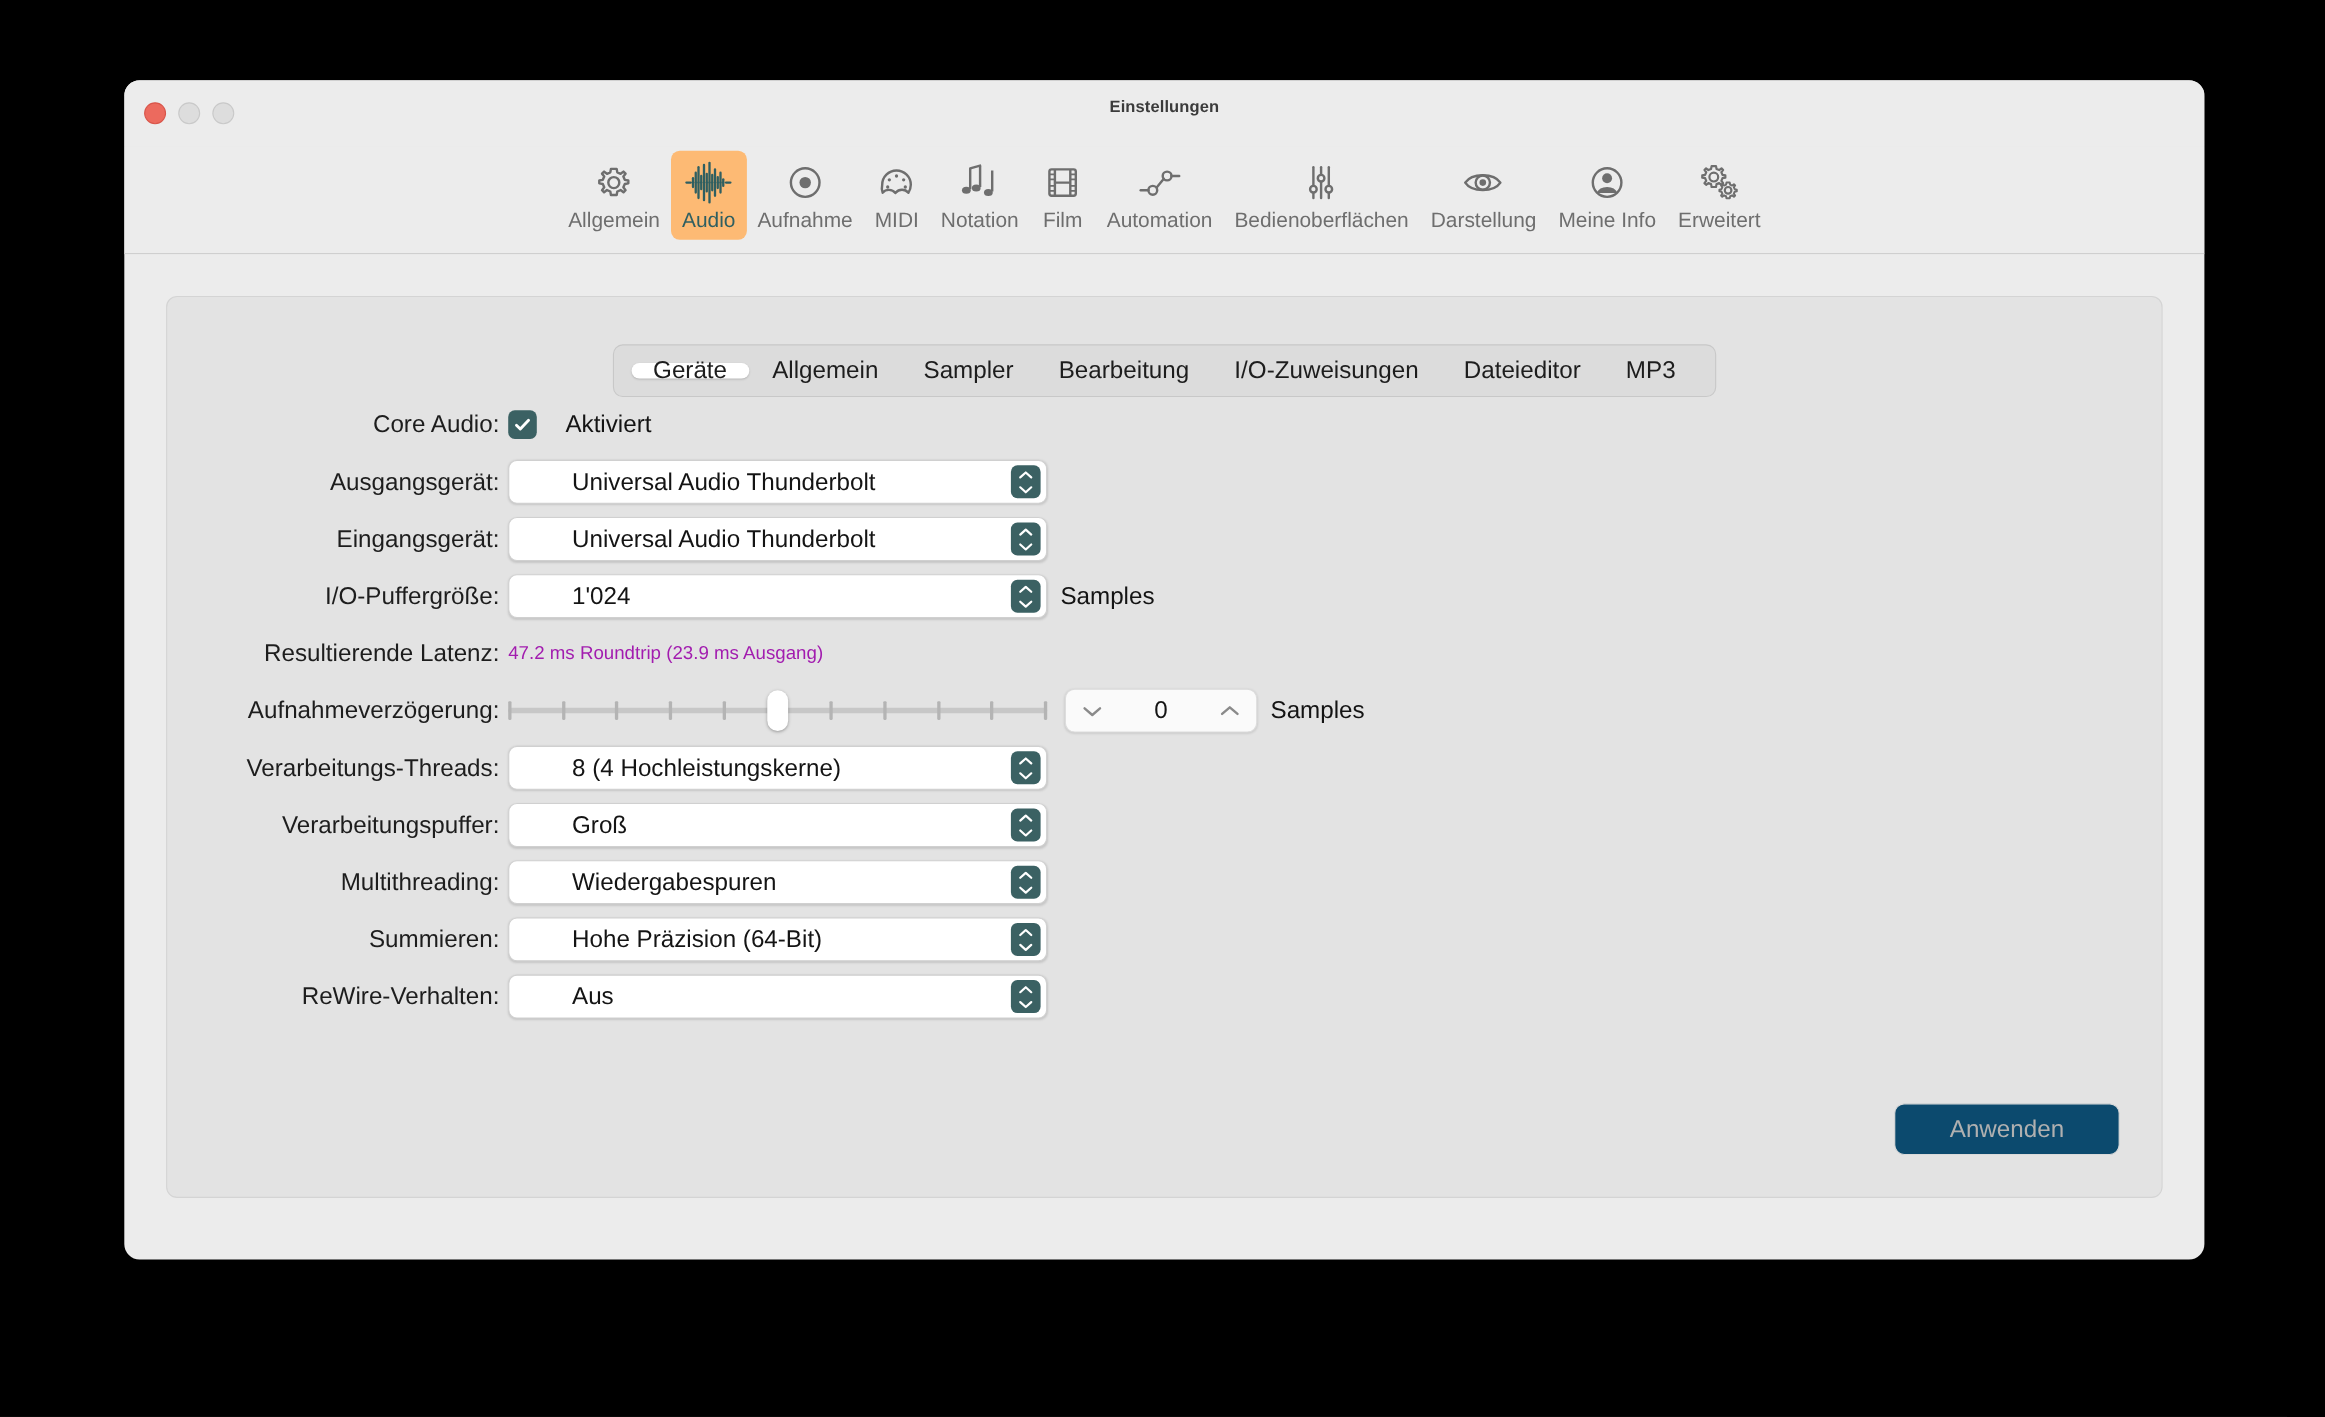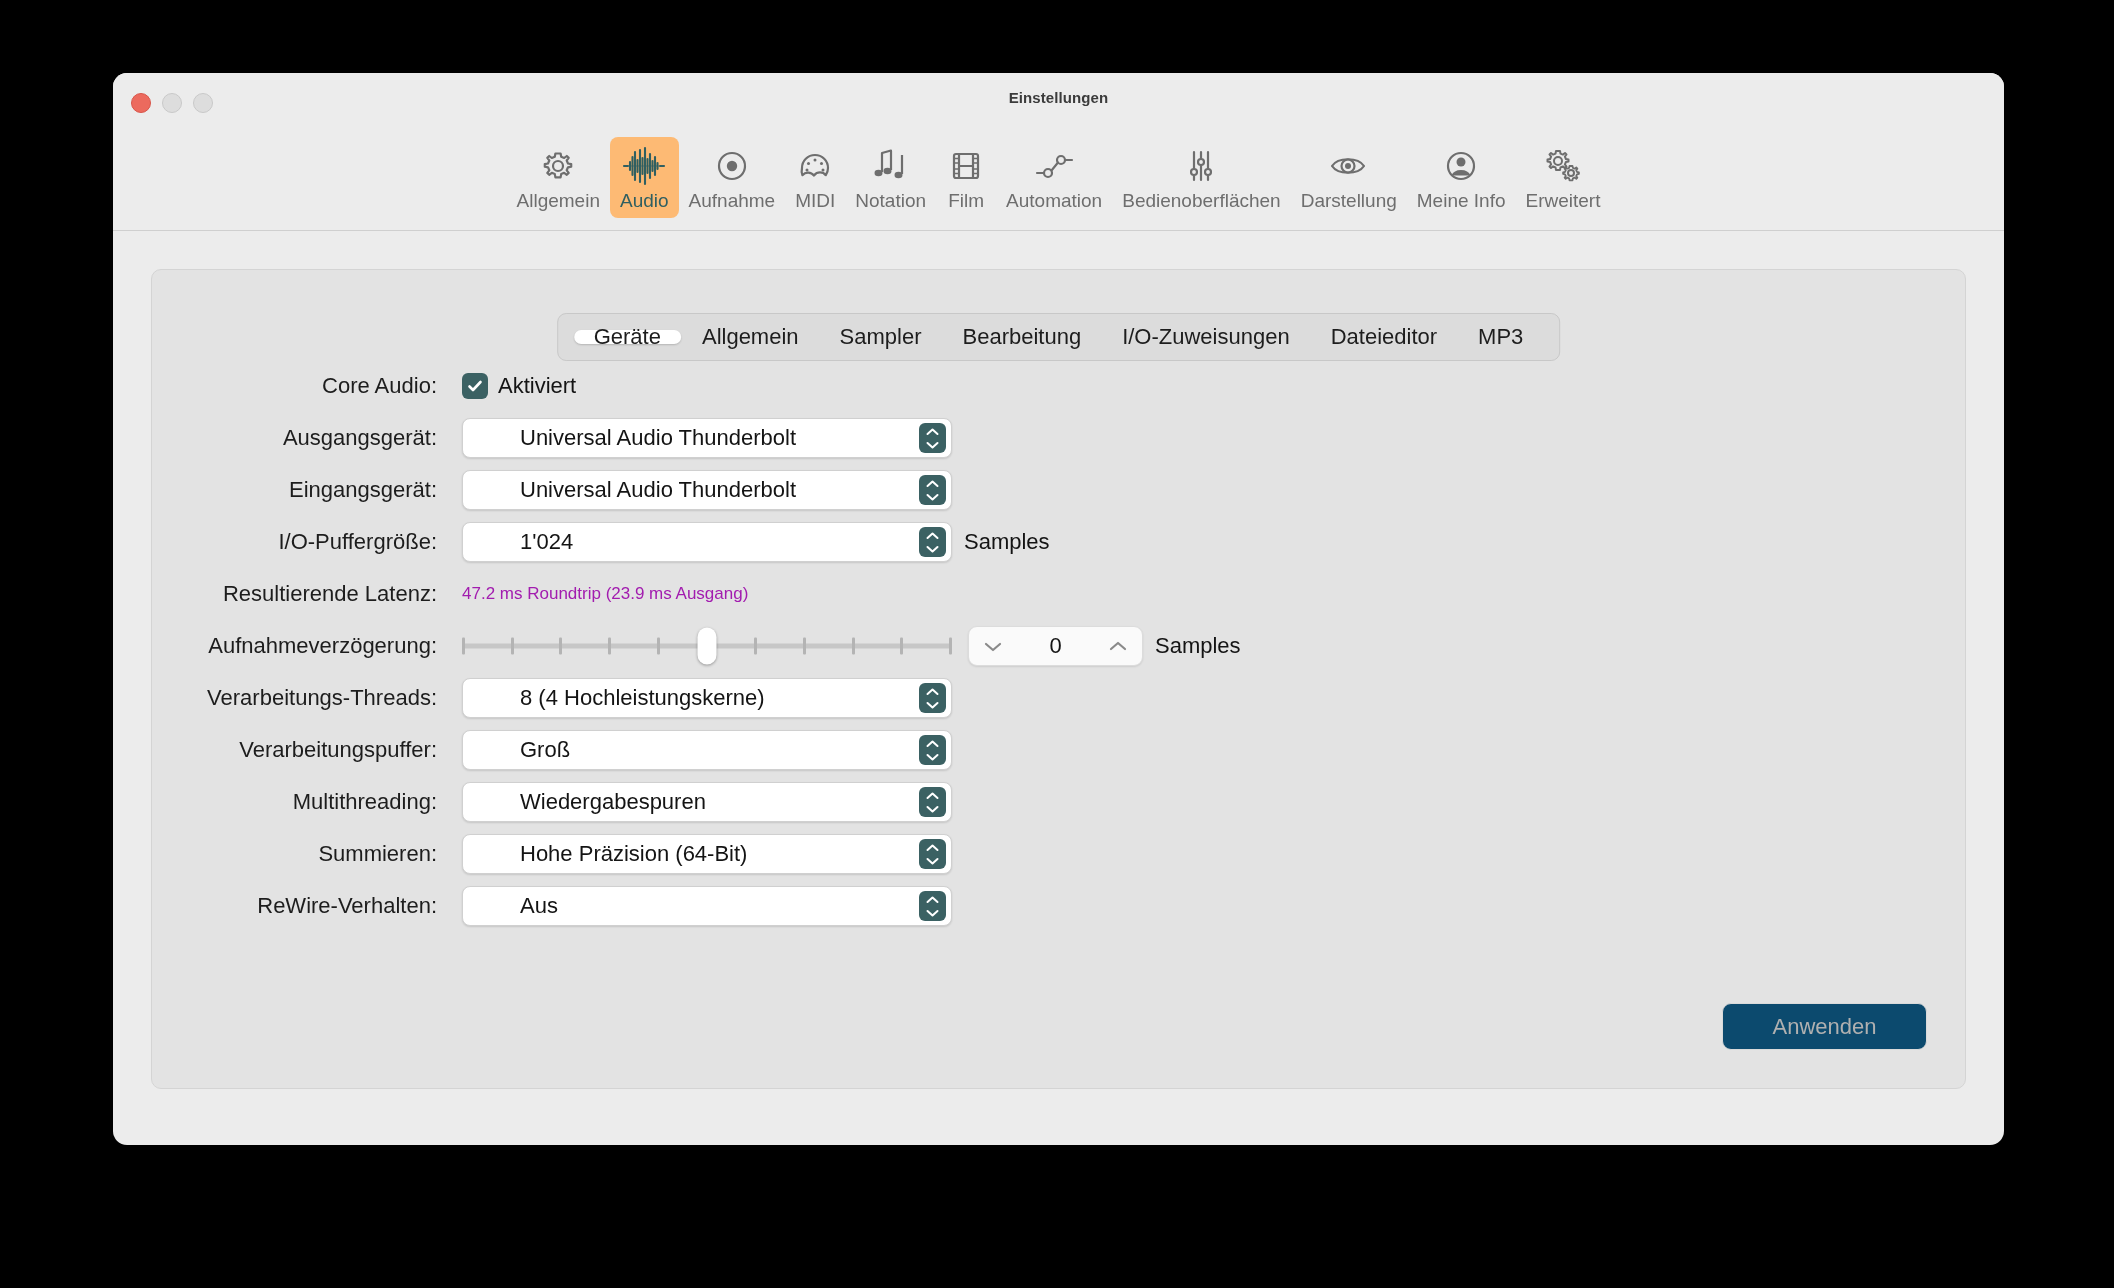--- a/index.html
+++ b/index.html
@@ -148,21 +148,21 @@
   }
   .row {
     display: flex;
     align-items: center;
     height: 52px;
     margin-bottom: 0px;
   }
   .row-label {
     width: 310px;
     text-align: right;
-    padding-right: 25px;
+    padding-right: 8px;
     font-size: 22px;
     color: #1d1d1d;
     white-space: nowrap;
   }
   .field-col { position: relative; display: flex; align-items: center; }
 
   
   .popup {
     width: 490px;
     height: 40px;
@@ -192,21 +192,21 @@
     border-radius: 6px;
     display: flex;
     flex-direction: column;
     align-items: center;
     justify-content: center;
     gap: 3px;
   }
   .popup-arrows svg { display:block; }
 
   
-  .cb-wrap { display: flex; align-items: center; gap: 10px; }
+  .cb-wrap { display: flex; align-items: center; gap: 26px; }
   .checkbox {
     width: 26px; height: 26px;
     background: #3b6163;
     border-radius: 6px;
     display: flex;
     align-items: center;
     justify-content: center;
     cursor: default;
   }
   .cb-label { font-size: 22px; color: #141414; }

